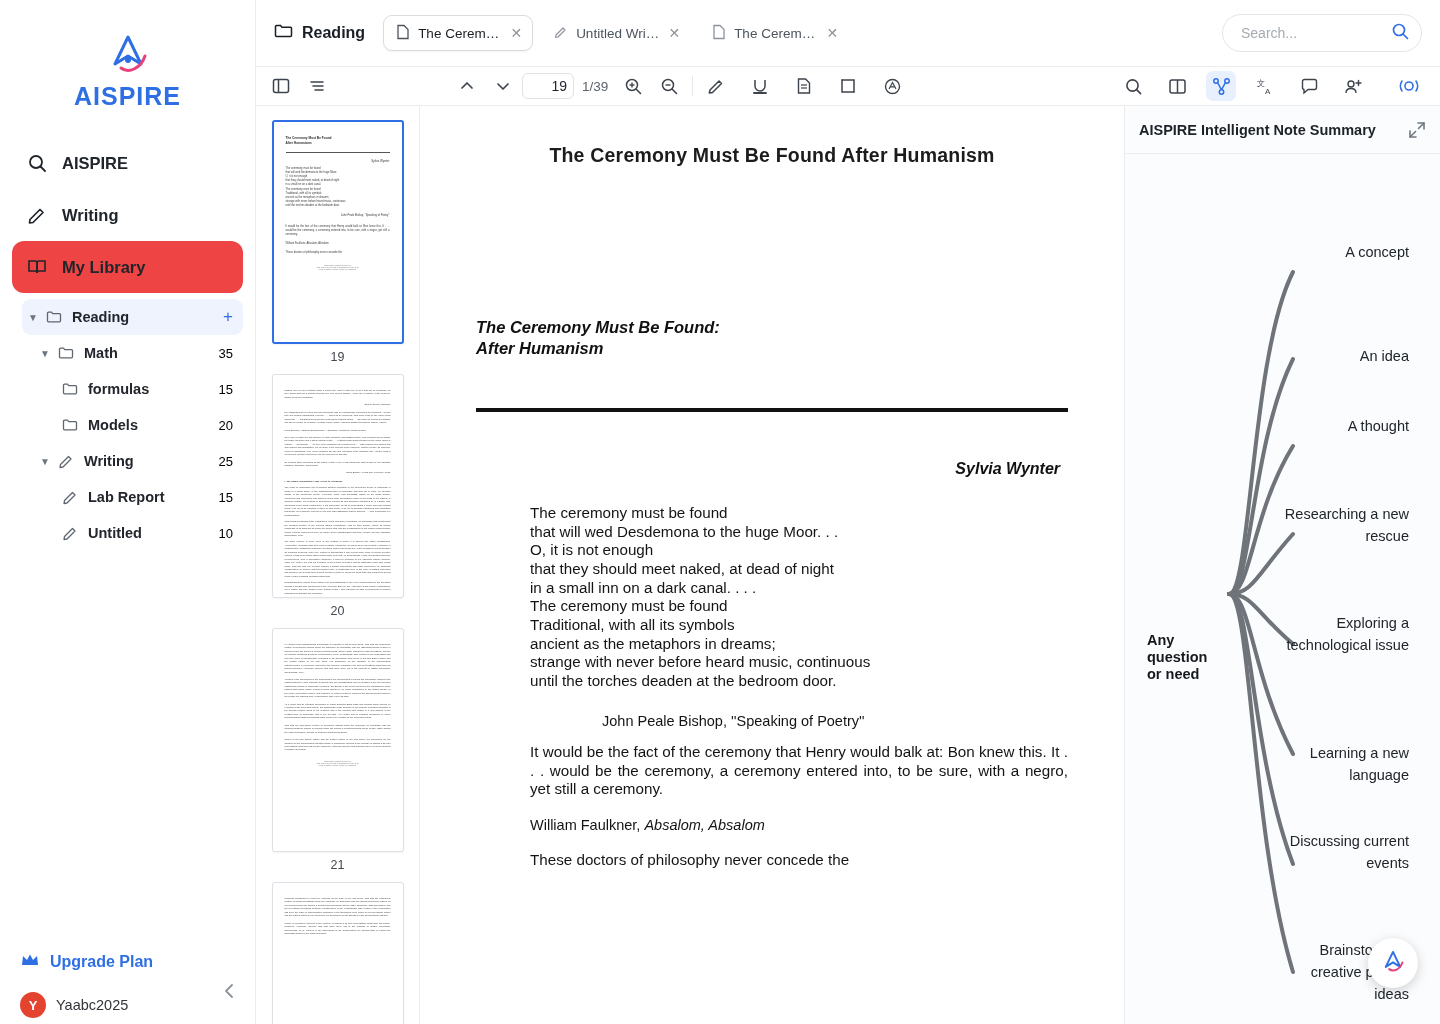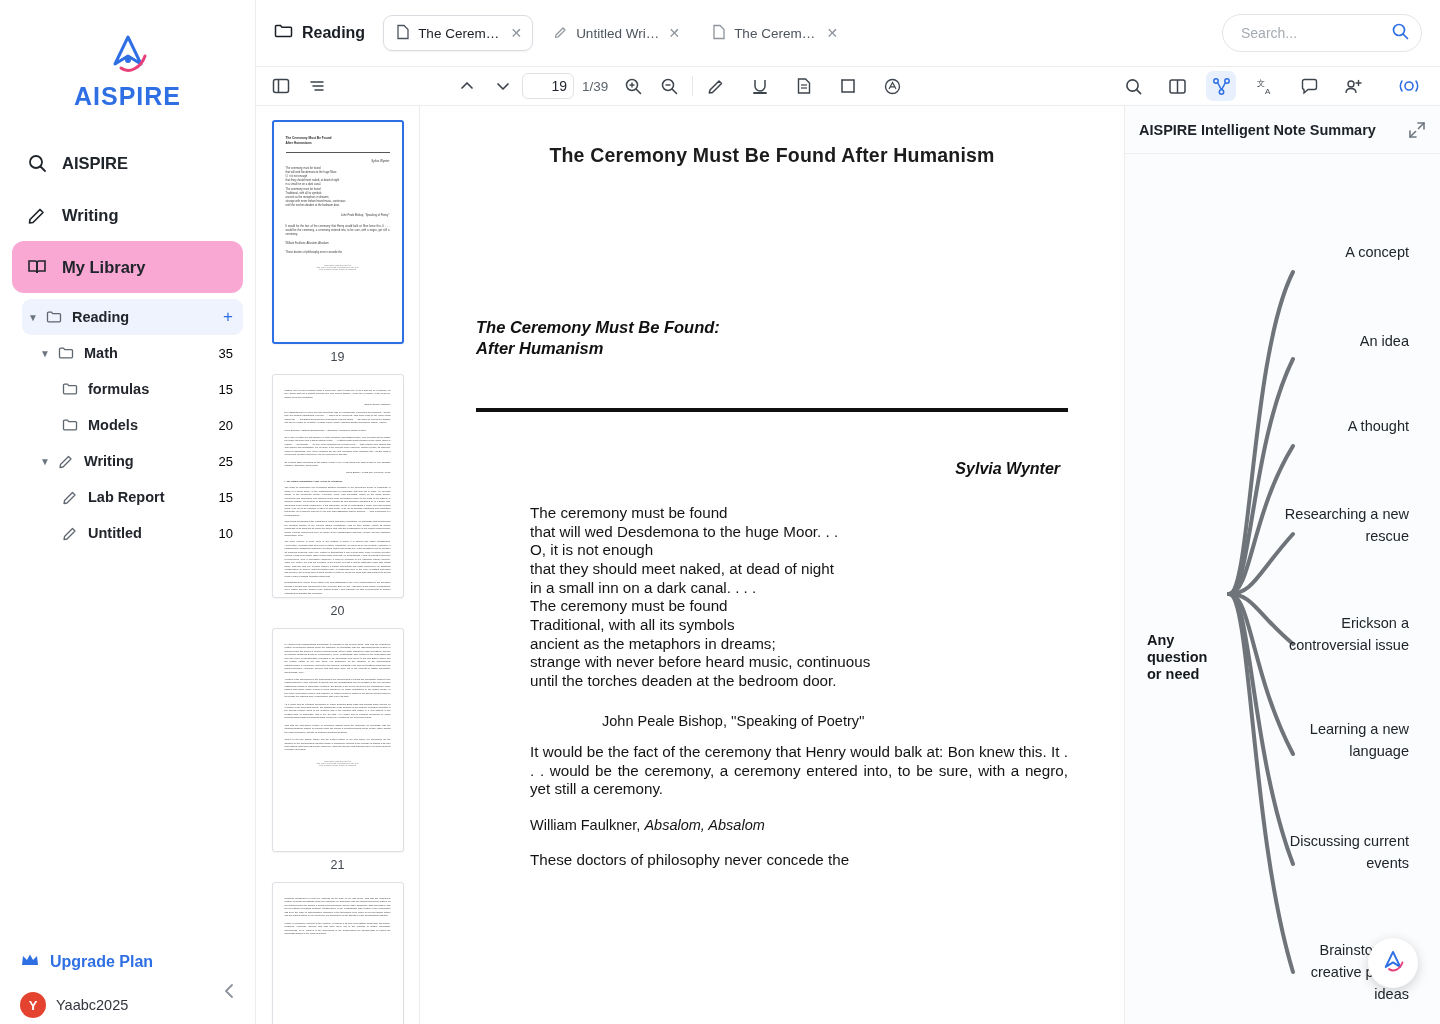--- a/index.html
+++ b/index.html
@@ -34,21 +34,21 @@
   }
   .nav { padding: 0 12px; }
   .nav-item {
     display: flex; align-items: center; gap: 14px;
     height: 52px; padding: 0 14px;
     border-radius: 12px;
     font-size: 16.5px; font-weight: bold;
     color: #20252b;
     cursor: pointer;
   }
-  .nav-item.active { background: #f9a8d4; }
+  .nav-item.active { background: #ef4444; }
   .nav-icon { width: 22px; height: 22px; display: flex; align-items: center; justify-content: center; color: #20252b; }
 
   .tree { margin-top: 6px; padding: 0 12px; }
   .tree-row {
     display: flex; align-items: center;
     height: 36px; border-radius: 9px;
     font-size: 14.5px; color: #22262c;
     cursor: pointer; padding-right: 10px;
   }
   .tree-row.sel { background: #eef3fd; }
@@ -661,25 +661,25 @@
               <path d="M104 440 C128 440 132 460 168 490"></path>
               <path d="M104 440 C126 440 126 520 168 600"></path>
               <path d="M104 440 C126 440 126 600 168 710"></path>
               <path d="M104 440 C126 440 126 680 168 818"></path>
             </g>
           </svg>
 
           <div class="mm-root" style="top:478px;">Any question or need</div>
 
           <div class="mm-leaf" style="top:88px;">A concept</div>
-          <div class="mm-leaf" style="top:177px;">An idea</div>
+          <div class="mm-leaf" style="top:192px;">An idea</div>
           <div class="mm-leaf" style="top:262px;">A thought</div>
           <div class="mm-leaf" style="top:350px;">Researching a new rescue</div>
-          <div class="mm-leaf" style="top:459px;">Erickson a controversial issue</div>
-          <div class="mm-leaf" style="top:565px;">Learning a new language</div>
+          <div class="mm-leaf" style="top:459px;">Exploring a technological issue</div>
+          <div class="mm-leaf" style="top:589px;">Learning a new language</div>
           <div class="mm-leaf" style="top:677px;">Discussing current events</div>
           <div class="mm-leaf" style="top:786px;">Brainstorming creative project ideas</div>
 
           <div class="fab">
             <svg width="30" height="28" viewBox="0 0 54 46">
               <path d="M27 3 L40 30 L27 22 L14 30 Z" fill="none" stroke="#2f6fe4" stroke-width="3.5" stroke-linejoin="round"></path>
               <path d="M20 34 C28 40 40 34 44 22" fill="none" stroke="#e8407a" stroke-width="3.5" stroke-linecap="round"></path>
             </svg>
           </div>
         </div>

